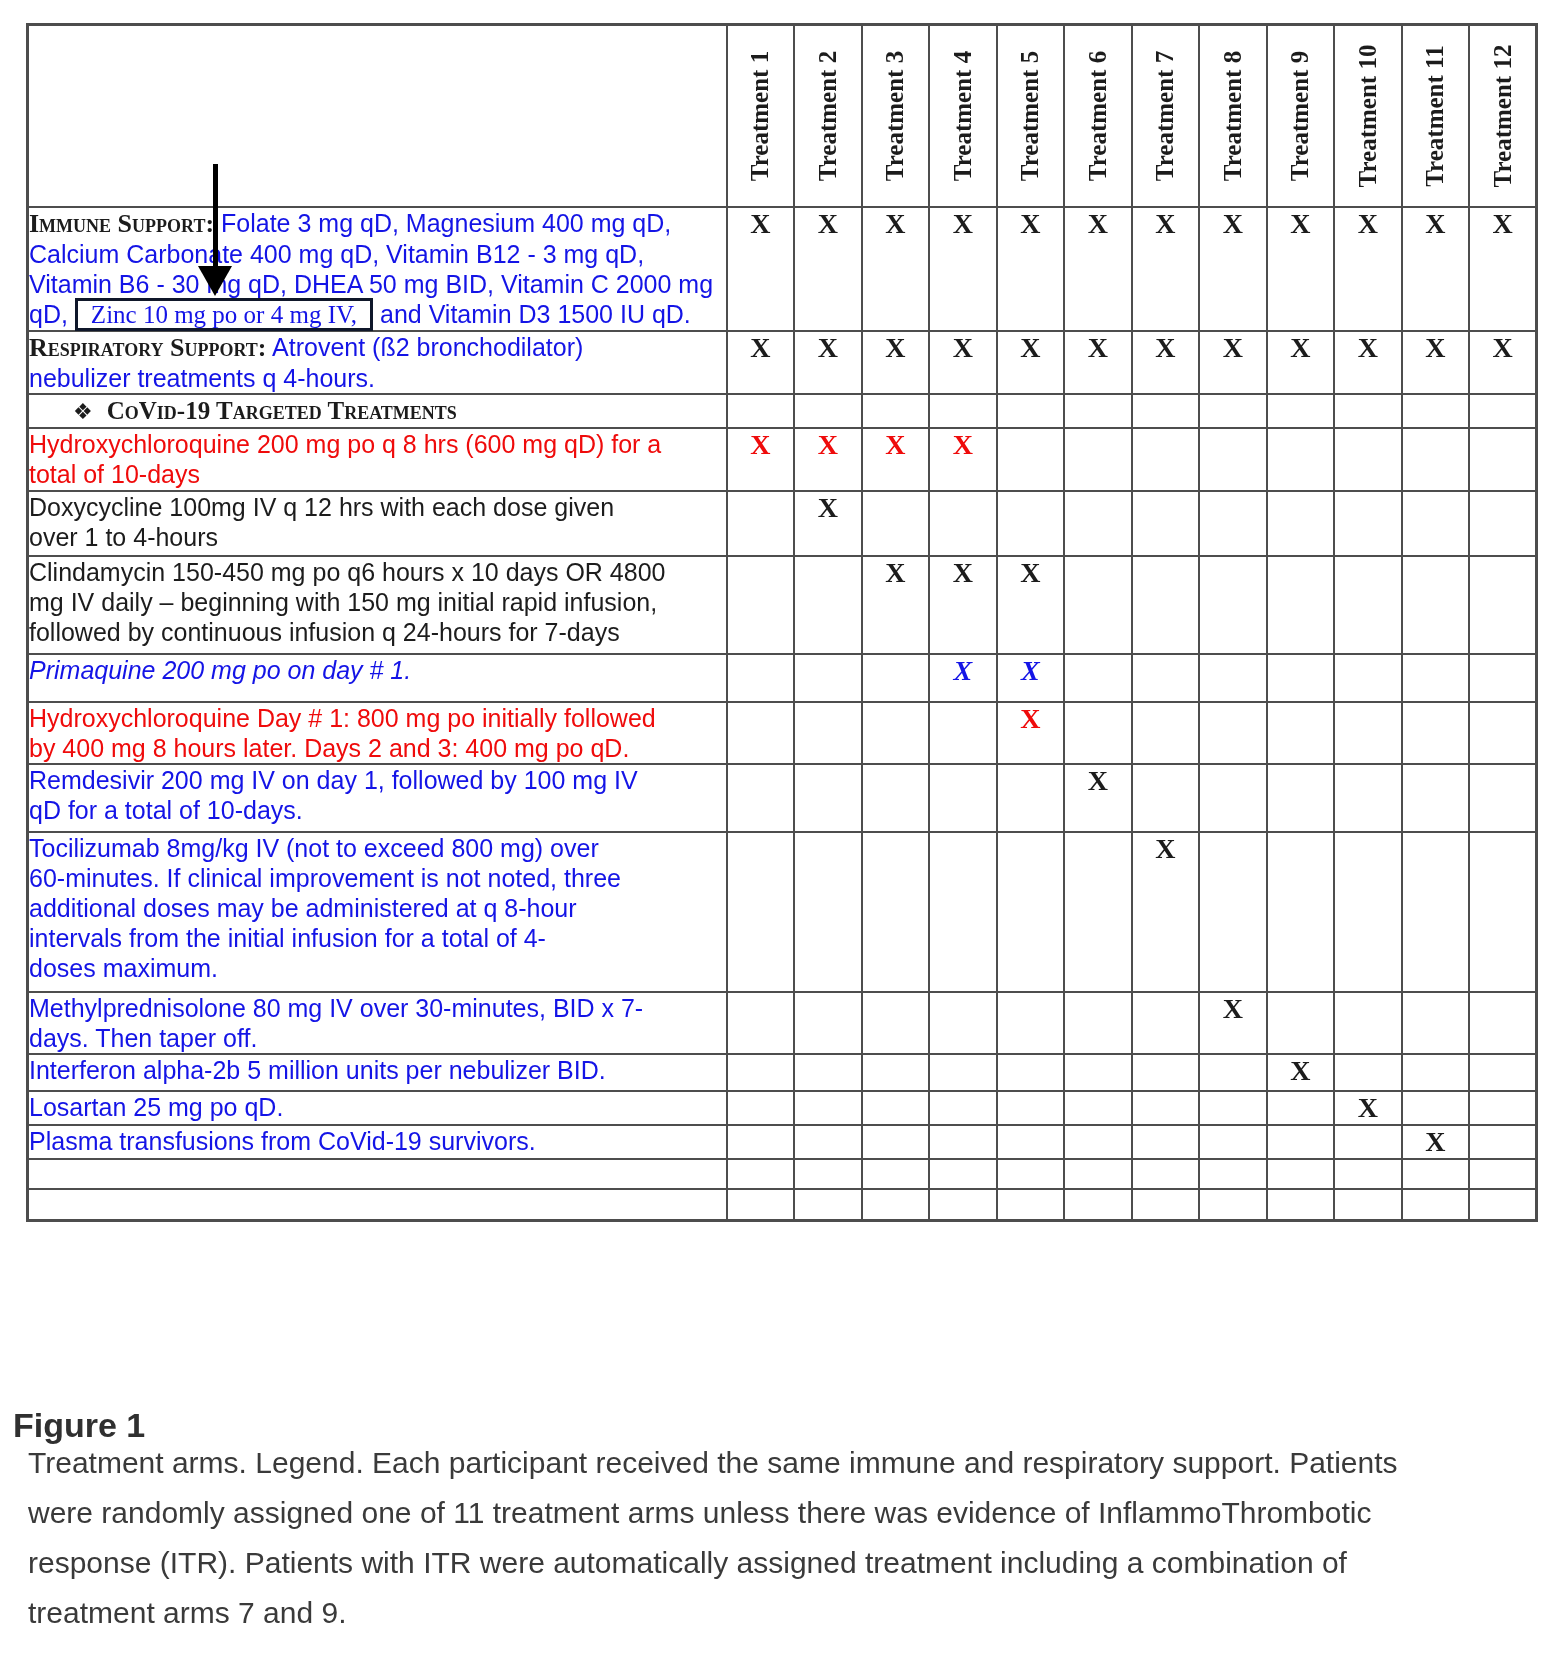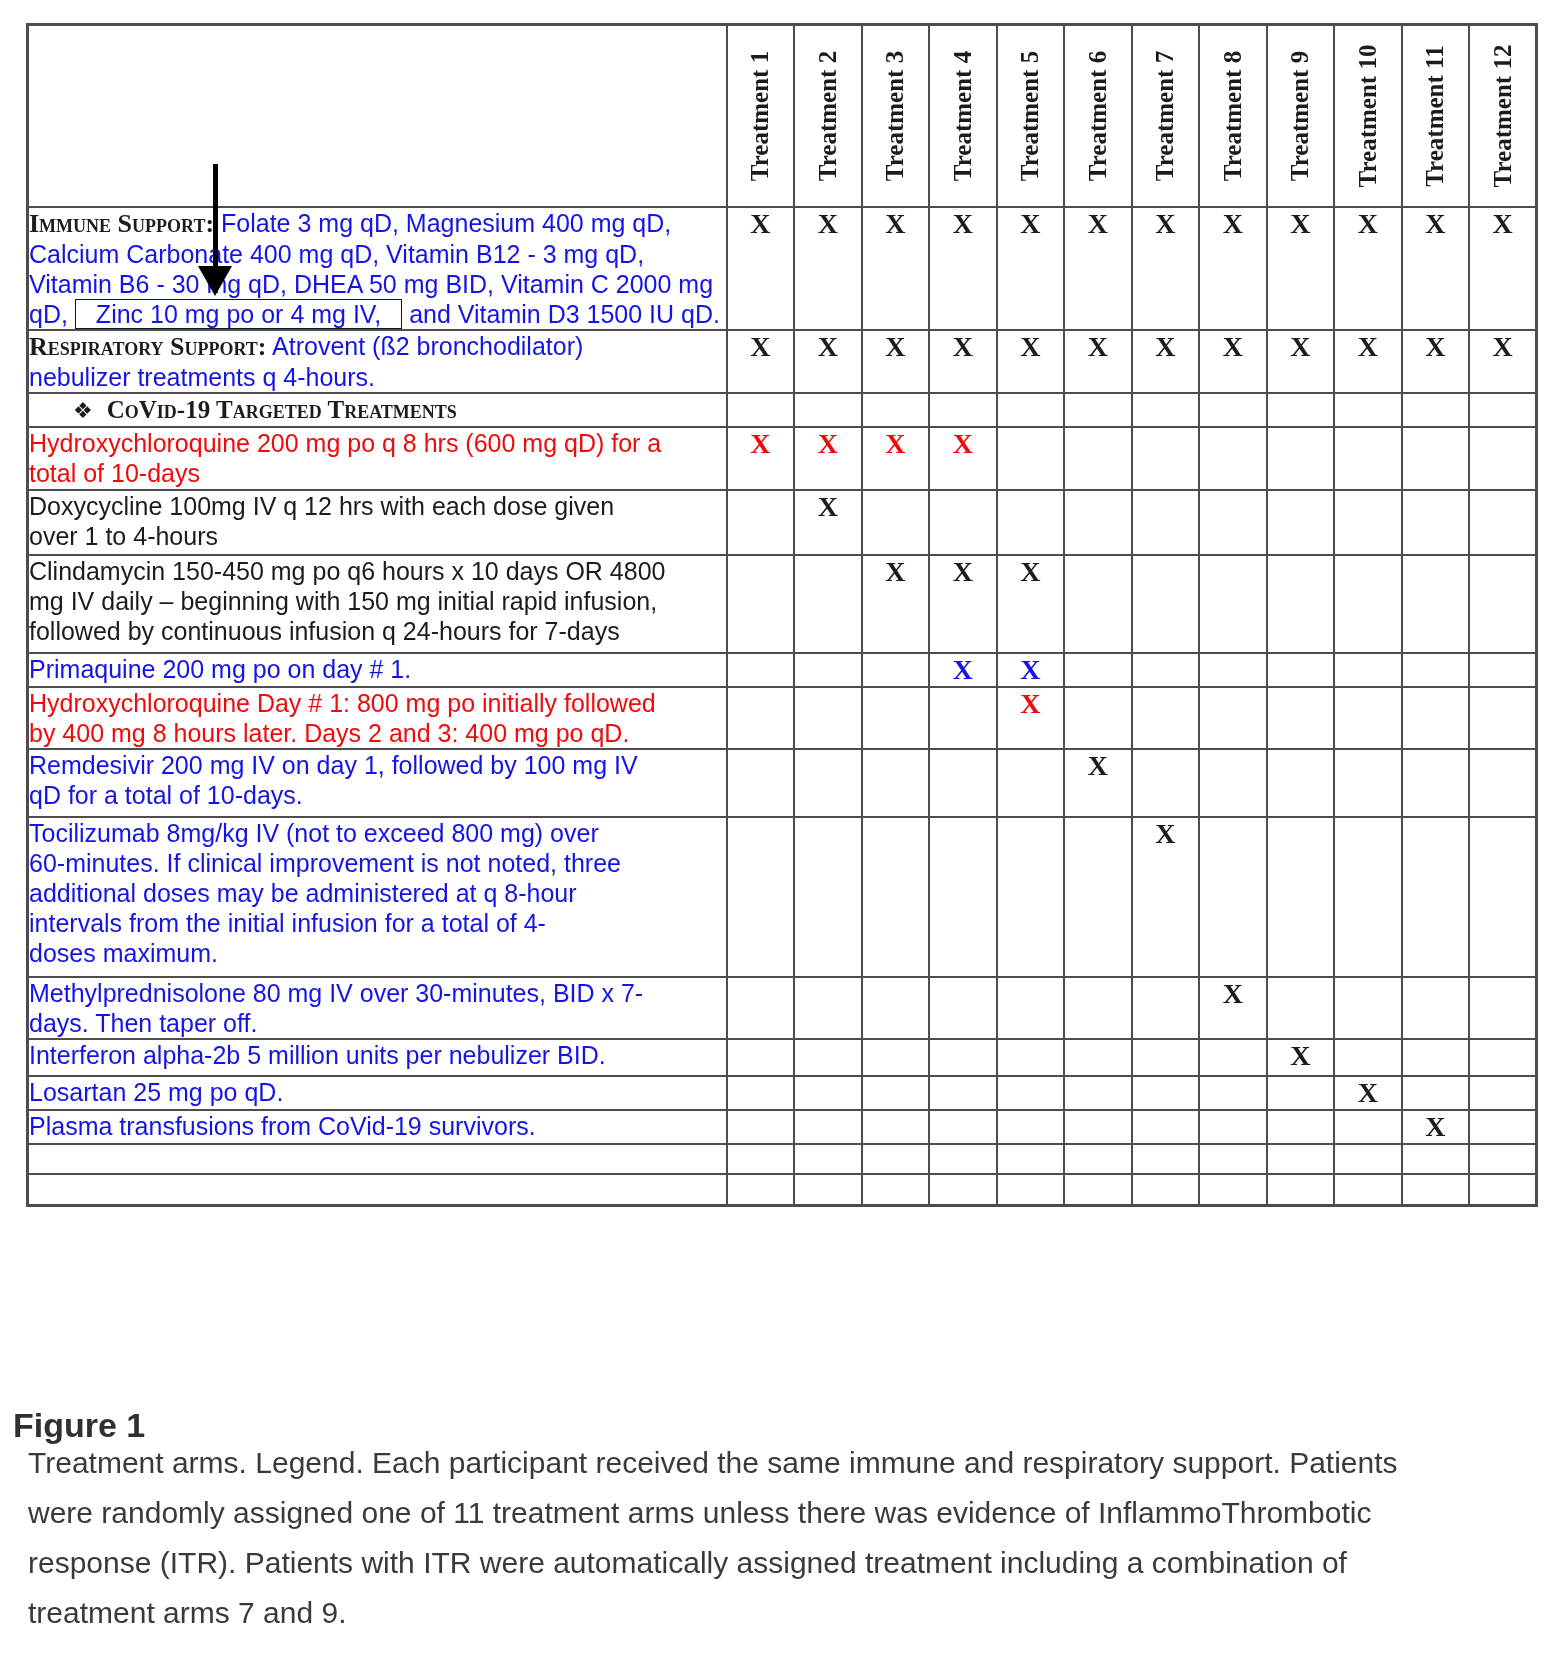--- a/index.html
+++ b/index.html
@@ -34,21 +34,21 @@
   .seg.red   { color:var(--red); }
   .seg.sc {
     font-family:"Liberation Serif", serif; font-variant:small-caps;
     font-weight:600; font-size:26px; color:var(--ink);
   }
   .seg.covid {
     font-family:"Liberation Serif", serif; font-variant:small-caps;
     font-weight:700; font-size:25px; color:var(--ink); margin-left:14px;
   }
   .seg.diamond { font-family:"DejaVu Sans", sans-serif; font-size:22px; color:var(--ink); }
-  .seg.boxed { border:1px solid #0f172a; padding:0 20px; }
+  .seg.boxed { border:3px solid #0f172a; padding:0 13px;font-family:Liberation Serif, serif; }
   td.mark {
     text-align:center; font-family:"Liberation Serif", serif;
     font-size:28px; font-weight:600; line-height:32px; padding-top:2px;
     color:var(--ink);
   }
   td.mark.mark-red  { color:var(--red); }
   td.mark.mark-blue { color:var(--blue); }
   
   .arrow-shaft { position:absolute; left:213px; top:164px; width:5px; height:104px; background:#000; }
   .arrow-head  { position:absolute; left:198px; top:266px; width:0; height:0;
@@ -210,21 +210,21 @@
           <td class="mark">X</td>
           <td class="mark">X</td>
           <td></td>
           <td></td>
           <td></td>
           <td></td>
           <td></td>
           <td></td>
           <td></td>
         </tr>
-        <tr style="height: 34px;">
+        <tr style="height: 48px; font-style: italic;">
           <td class="label"><span class="seg blue">Primaquine 200 mg po on day # 1.</span></td>
           <td></td>
           <td></td>
           <td></td>
           <td class="mark mark-blue">X</td>
           <td class="mark mark-blue">X</td>
           <td></td>
           <td></td>
           <td></td>
           <td></td>

